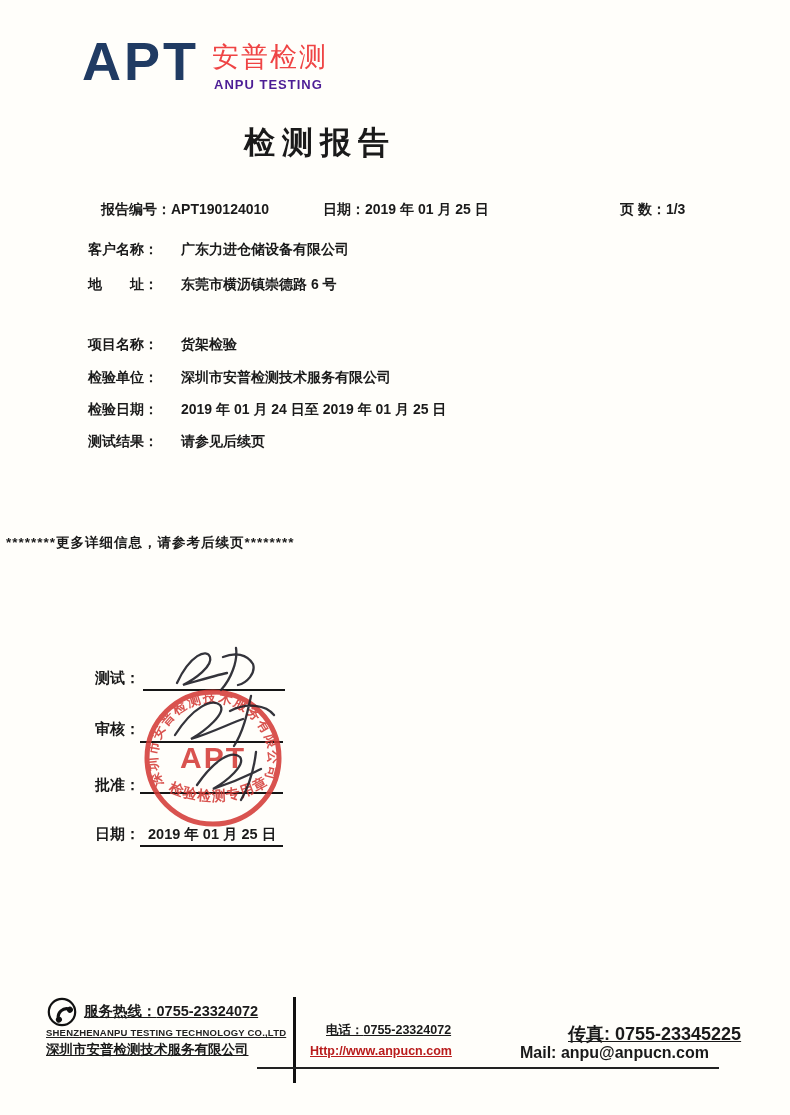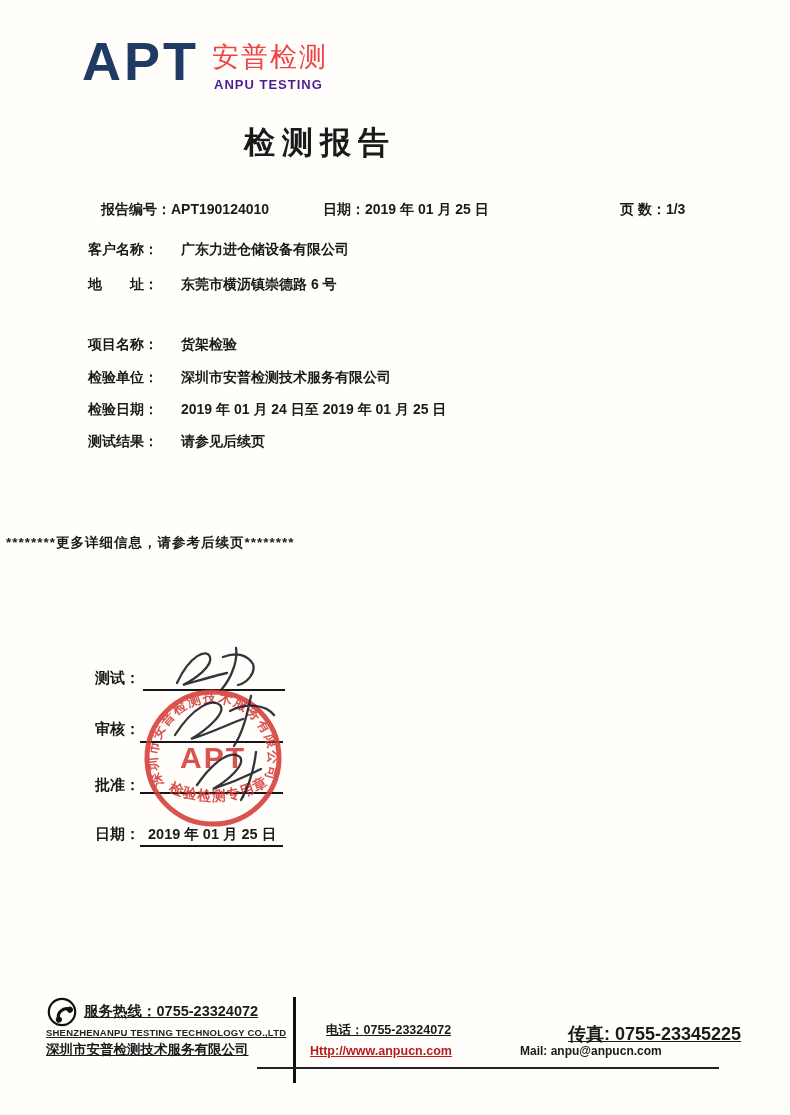--- a/index.html
+++ b/index.html
@@ -56,21 +56,21 @@
   .ft{font-weight:700;text-decoration:underline;}
   .ft-icon{left:46px;top:996px;width:32px;height:32px;}
   .ft-hotline{left:84px;top:1002px;font-size:14.5px;}
   .ft-co-en{left:46px;top:1027px;font-size:9.5px;letter-spacing:.2px;color:#222;}
   .ft-co-cn{left:46px;top:1041px;font-size:13.5px;}
   .ft-vline{left:293px;top:997px;width:3px;height:86px;background:#111;}
   .ft-addr{left:310px;top:999px;font-size:12.5px;white-space:pre;}
   .ft-phone{left:310px;top:1022px;font-size:12.5px;margin-left:16px;}
   .ft-fax{left:520px;top:1022px;font-size:18px;margin-left:48px;}
   .ft-web{left:310px;top:1044px;font-size:12.5px;color:#b91c1c;text-decoration:underline;}
-  .ft-mail{left:520px;top:1044px;font-size:12px;font-weight:600;}
+  .ft-mail{left:520px;top:1044px;font-size:16px;font-weight:600;}
   .ft-hline{left:257px;top:1067px;width:462px;height:2px;background:#222;}
 </style>
 </head>
 <body>
 
 <div class="page">
 
   <div class="abs logo-apt">APT</div>
   <div class="abs brand-cn">安普检测</div>
   <div class="abs brand-en">ANPU TESTING</div>

